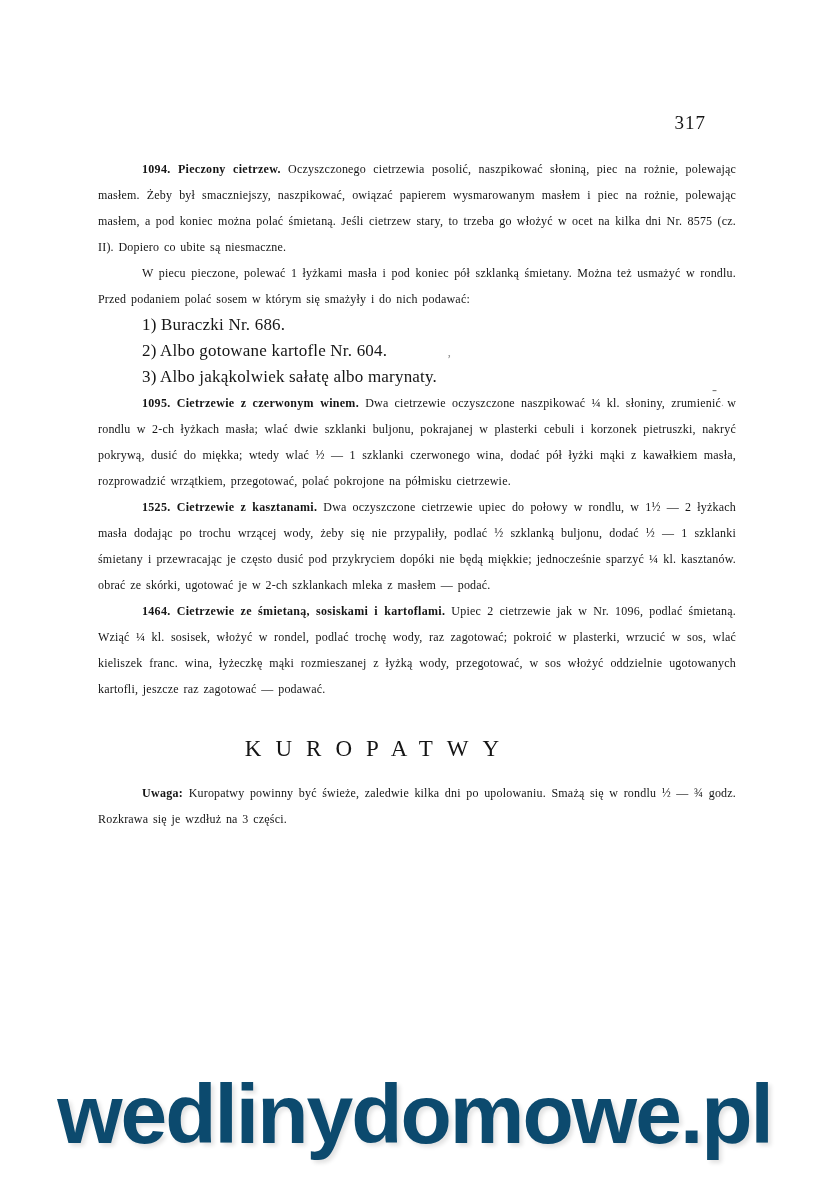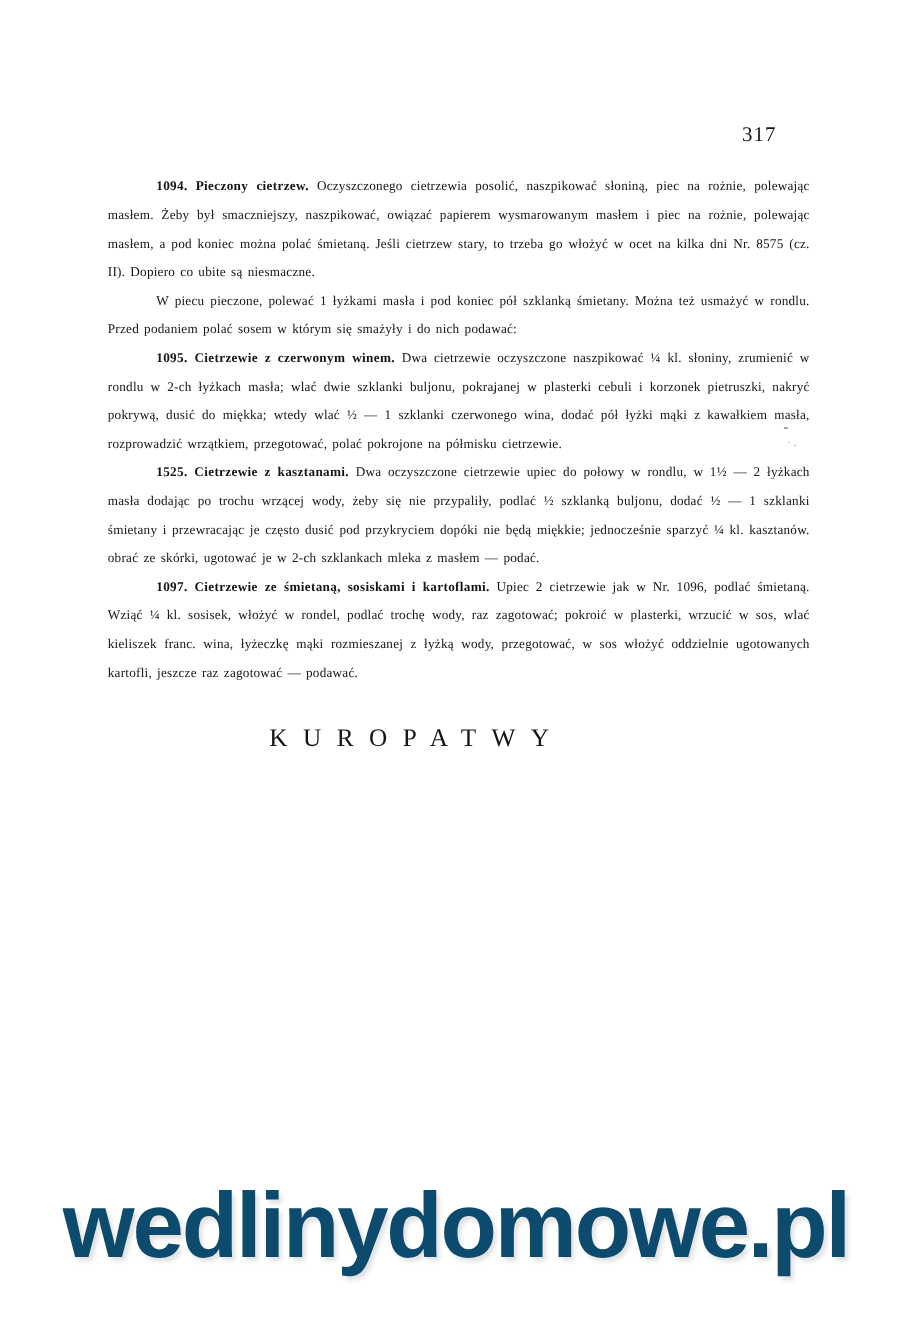--- a/index.html
+++ b/index.html
@@ -101,38 +101,47 @@
 
     <p class="page-number">317</p>
 
     <p class="body-text">
       <b>1094. Pieczony cietrzew.</b>
       <span>Oczyszczonego cietrzewia posolić, naszpikować słoniną, piec na rożnie, polewając masłem. Żeby był smaczniejszy, naszpikować, owiązać papierem wysmarowanym masłem i piec na rożnie, polewając masłem, a pod koniec można polać śmietaną. Jeśli cietrzew stary, to trzeba go włożyć w ocet na kilka dni Nr. 8575 (cz. II). Dopiero co ubite są niesmaczne.</span>
     </p>
 
     <p class="body-text">W piecu pieczone, polewać 1 łyżkami masła i pod koniec pół szklanką śmietany. Można też usmażyć w rondlu. Przed podaniem polać sosem w którym się smażyły i do nich podawać:</p>
 
+    <div class="serving-list">
+      <div class="list-line">1) Buraczki Nr. 686.</div>
+      <div class="list-line">2) Albo gotowane kartofle Nr. 604.</div>
+      <div class="list-line">3) Albo jakąkolwiek sałatę albo marynaty.</div>
+    </div>
 
     <p class="body-text spaced-section">
       <b>1095. Cietrzewie z czerwonym winem.</b>
       <span>Dwa cietrzewie oczyszczone naszpikować ¼ kl. słoniny, zrumienić w rondlu w 2-ch łyżkach masła; wlać dwie szklanki buljonu, pokrajanej w plasterki cebuli i korzonek pietruszki, nakryć pokrywą, dusić do miękka; wtedy wlać ½ — 1 szklanki czerwonego wina, dodać pół łyżki mąki z kawałkiem masła, rozprowadzić wrzątkiem, przegotować, polać pokrojone na półmisku cietrzewie.</span>
     </p>
 
     <p class="body-text spaced-section">
       <b>1525. Cietrzewie z kasztanami.</b>
       <span>Dwa oczyszczone cietrzewie upiec do połowy w rondlu, w 1½ — 2 łyżkach masła dodając po trochu wrzącej wody, żeby się nie przypaliły, podlać ½ szklanką buljonu, dodać ½ — 1 szklanki śmietany i przewracając je często dusić pod przykryciem dopóki nie będą miękkie; jednocześnie sparzyć ¼ kl. kasztanów. obrać ze skórki, ugotować je w 2-ch szklankach mleka z masłem — podać.</span>
     </p>
 
     <p class="body-text spaced-section">
-      <b>1097. Cietrzewie ze śmietaną, sosiskami i kartoflami.</b>
+      <b>1464. Cietrzewie ze śmietaną, sosiskami i kartoflami.</b>
       <span>Upiec 2 cietrzewie jak w Nr. 1096, podlać śmietaną. Wziąć ¼ kl. sosisek, włożyć w rondel, podlać trochę wody, raz zagotować; pokroić w plasterki, wrzucić w sos, wlać kieliszek franc. wina, łyżeczkę mąki rozmieszanej z łyżką wody, przegotować, w sos włożyć oddzielnie ugotowanych kartofli, jeszcze raz zagotować — podawać.</span>
     </p>
 
     <h2 class="section-heading">KUROPATWY</h2>
 
+    <p class="body-text">
+      <b>Uwaga:</b>
+      <span>Kuropatwy powinny być świeże, zaledwie kilka dni po upolowaniu. Smażą się w rondlu ½ — ¾ godz. Rozkrawa się je wzdłuż na 3 części.</span>
+    </p>
 
   </div>
 
   <span class="scan-artifact artifact-1">’</span>
   <span class="scan-artifact artifact-2">-</span>
   <span class="scan-artifact artifact-3">·.</span>
 
   <div class="watermark">wedlinydomowe.pl</div>
 
 </div>

